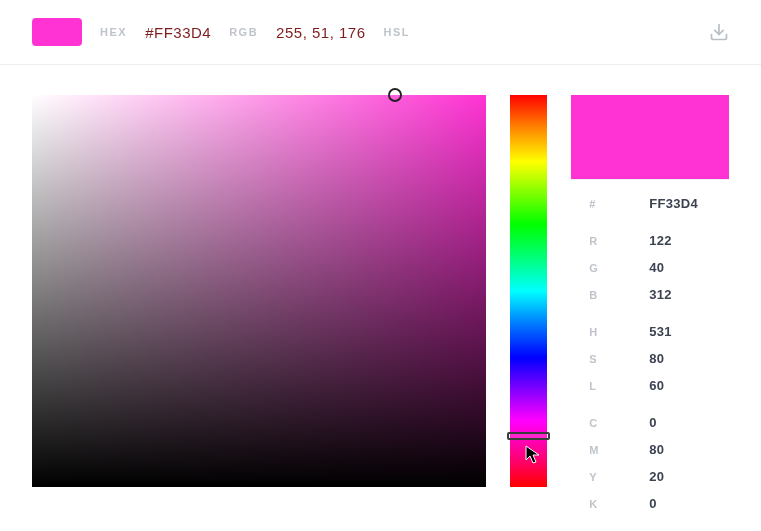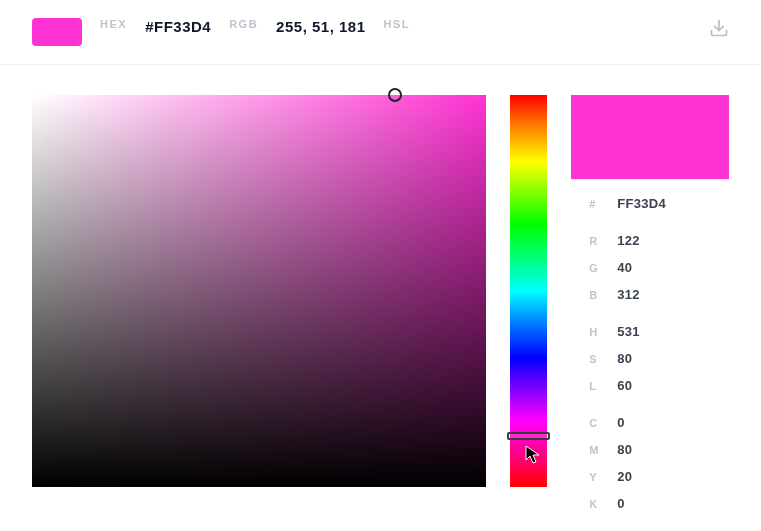--- a/index.html
+++ b/index.html
@@ -1,48 +1,48 @@
 <!DOCTYPE html>
 <html><head>
 <meta charset="utf-8">
 <style>
 * { margin: 0; padding: 0; box-sizing: border-box; }
 body { font-family: -apple-system, BlinkMacSystemFont, "Segoe UI", Helvetica, Arial, sans-serif; background: #fff; width: 761px; height: 531px; overflow: hidden; }
-.header { display: flex; padding: 18px 32px; border-bottom: 1px solid #eee; gap: 18px; }
+.header { display: flex; align-items: center; padding: 18px 32px; border-bottom: 1px solid #eee; gap: 18px; }
 .swatch-sm { width: 50px; height: 28px; border-radius: 4px; }
 .lbl { font-size: 11px; letter-spacing: 1.5px; color: #bfc4cc; font-weight: 600; }
-.val { font-size: 15px; font-weight: 700; color: #0f172a; letter-spacing: 0.5px; }
+.val { font-size: 15px; font-weight: 400; color: #7f1d1d; letter-spacing: 0.5px; }
 .spacer { flex: 1; }
 .dl-icon { width: 20px; height: 20px; color: #b8bec6; cursor: pointer; }
 .main { display: flex; padding: 30px 32px 0 32px; gap: 24px; align-items: flex-start; }
 .sv-wrap { position: relative; width: 460px; height: 392px; }
 .sv-area { width: 100%; height: 100%; position: relative; background: #FF33D4; cursor: crosshair; }
 .sv-white { position: absolute; inset: 0; background: linear-gradient(to right, #fff, rgba(255,255,255,0)); }
 .sv-black { position: absolute; inset: 0; background: linear-gradient(to top, #000, rgba(0,0,0,0)); }
 .sv-handle { position: absolute; width: 14px; height: 14px; border: 2.5px solid #222; border-radius: 50%; background: transparent; transform: translate(-50%, -50%); pointer-events: none; z-index: 3; }
 .hue-col { width: 38px; height: 392px; position: relative; cursor: pointer; background: linear-gradient(to bottom, #ff0000 0%, #ff8000 8%, #ffff00 17%, #80ff00 25%, #00ff00 33%, #00ff80 42%, #00ffff 50%, #0080ff 58%, #0000ff 67%, #8000ff 75%, #ff00ff 83%, #ff0080 92%, #ff0000 100%); }
 .hue-handle { position: absolute; left: -3px; right: -3px; height: 8px; border: 2px solid #3b3b3b; border-radius: 2px; background: rgba(255,255,255,0.15); transform: translateY(-50%); }
 .cursor-arrow { position: absolute; left: 15px; top: 350px; width: 16px; height: 20px; z-index: 5; pointer-events: none; }
 .info-col { width: 160px; }
 .info-swatch { width: 100%; height: 84px; }
 .info-list { background: #fff; border-top: 1px solid #eee; }
 .info-row { display: flex; align-items: center; padding: 6px 18px; }
 .info-row.gap { margin-top: 10px; }
 .info-k { width: 28px; font-size: 11px; color: #bfc4cc; font-weight: 600; letter-spacing: 0.5px; }
-.info-v { font-size: 13px; font-weight: 700; color: #3c4350; letter-spacing: 0.3px; }
+.info-v { font-size: 13px; font-weight: 700; color: #3c4350; letter-spacing: 0.3px; margin-left: 32px; }
 </style>
 </head>
 <body>
 
 <div class="header">
   <div class="swatch-sm" style="background:#FF33D4"></div>
   <span class="lbl">HEX</span>
   <span class="val">#FF33D4</span>
   <span class="lbl">RGB</span>
-  <span class="val">255, 51, 181</span>
+  <span class="val">255, 51, 176</span>
   <span class="lbl">HSL</span>
   <div class="spacer"></div>
   <svg class="dl-icon" viewBox="0 0 24 24" fill="none" stroke="currentColor" stroke-width="2" stroke-linecap="round" stroke-linejoin="round">
       <path d="M21 15v4a2 2 0 0 1-2 2H5a2 2 0 0 1-2-2v-4"></path>
       <polyline points="7 10 12 15 17 10"></polyline>
       <line x1="12" y1="15" x2="12" y2="3"></line>
     </svg>
 </div>
 
 <div class="main">

